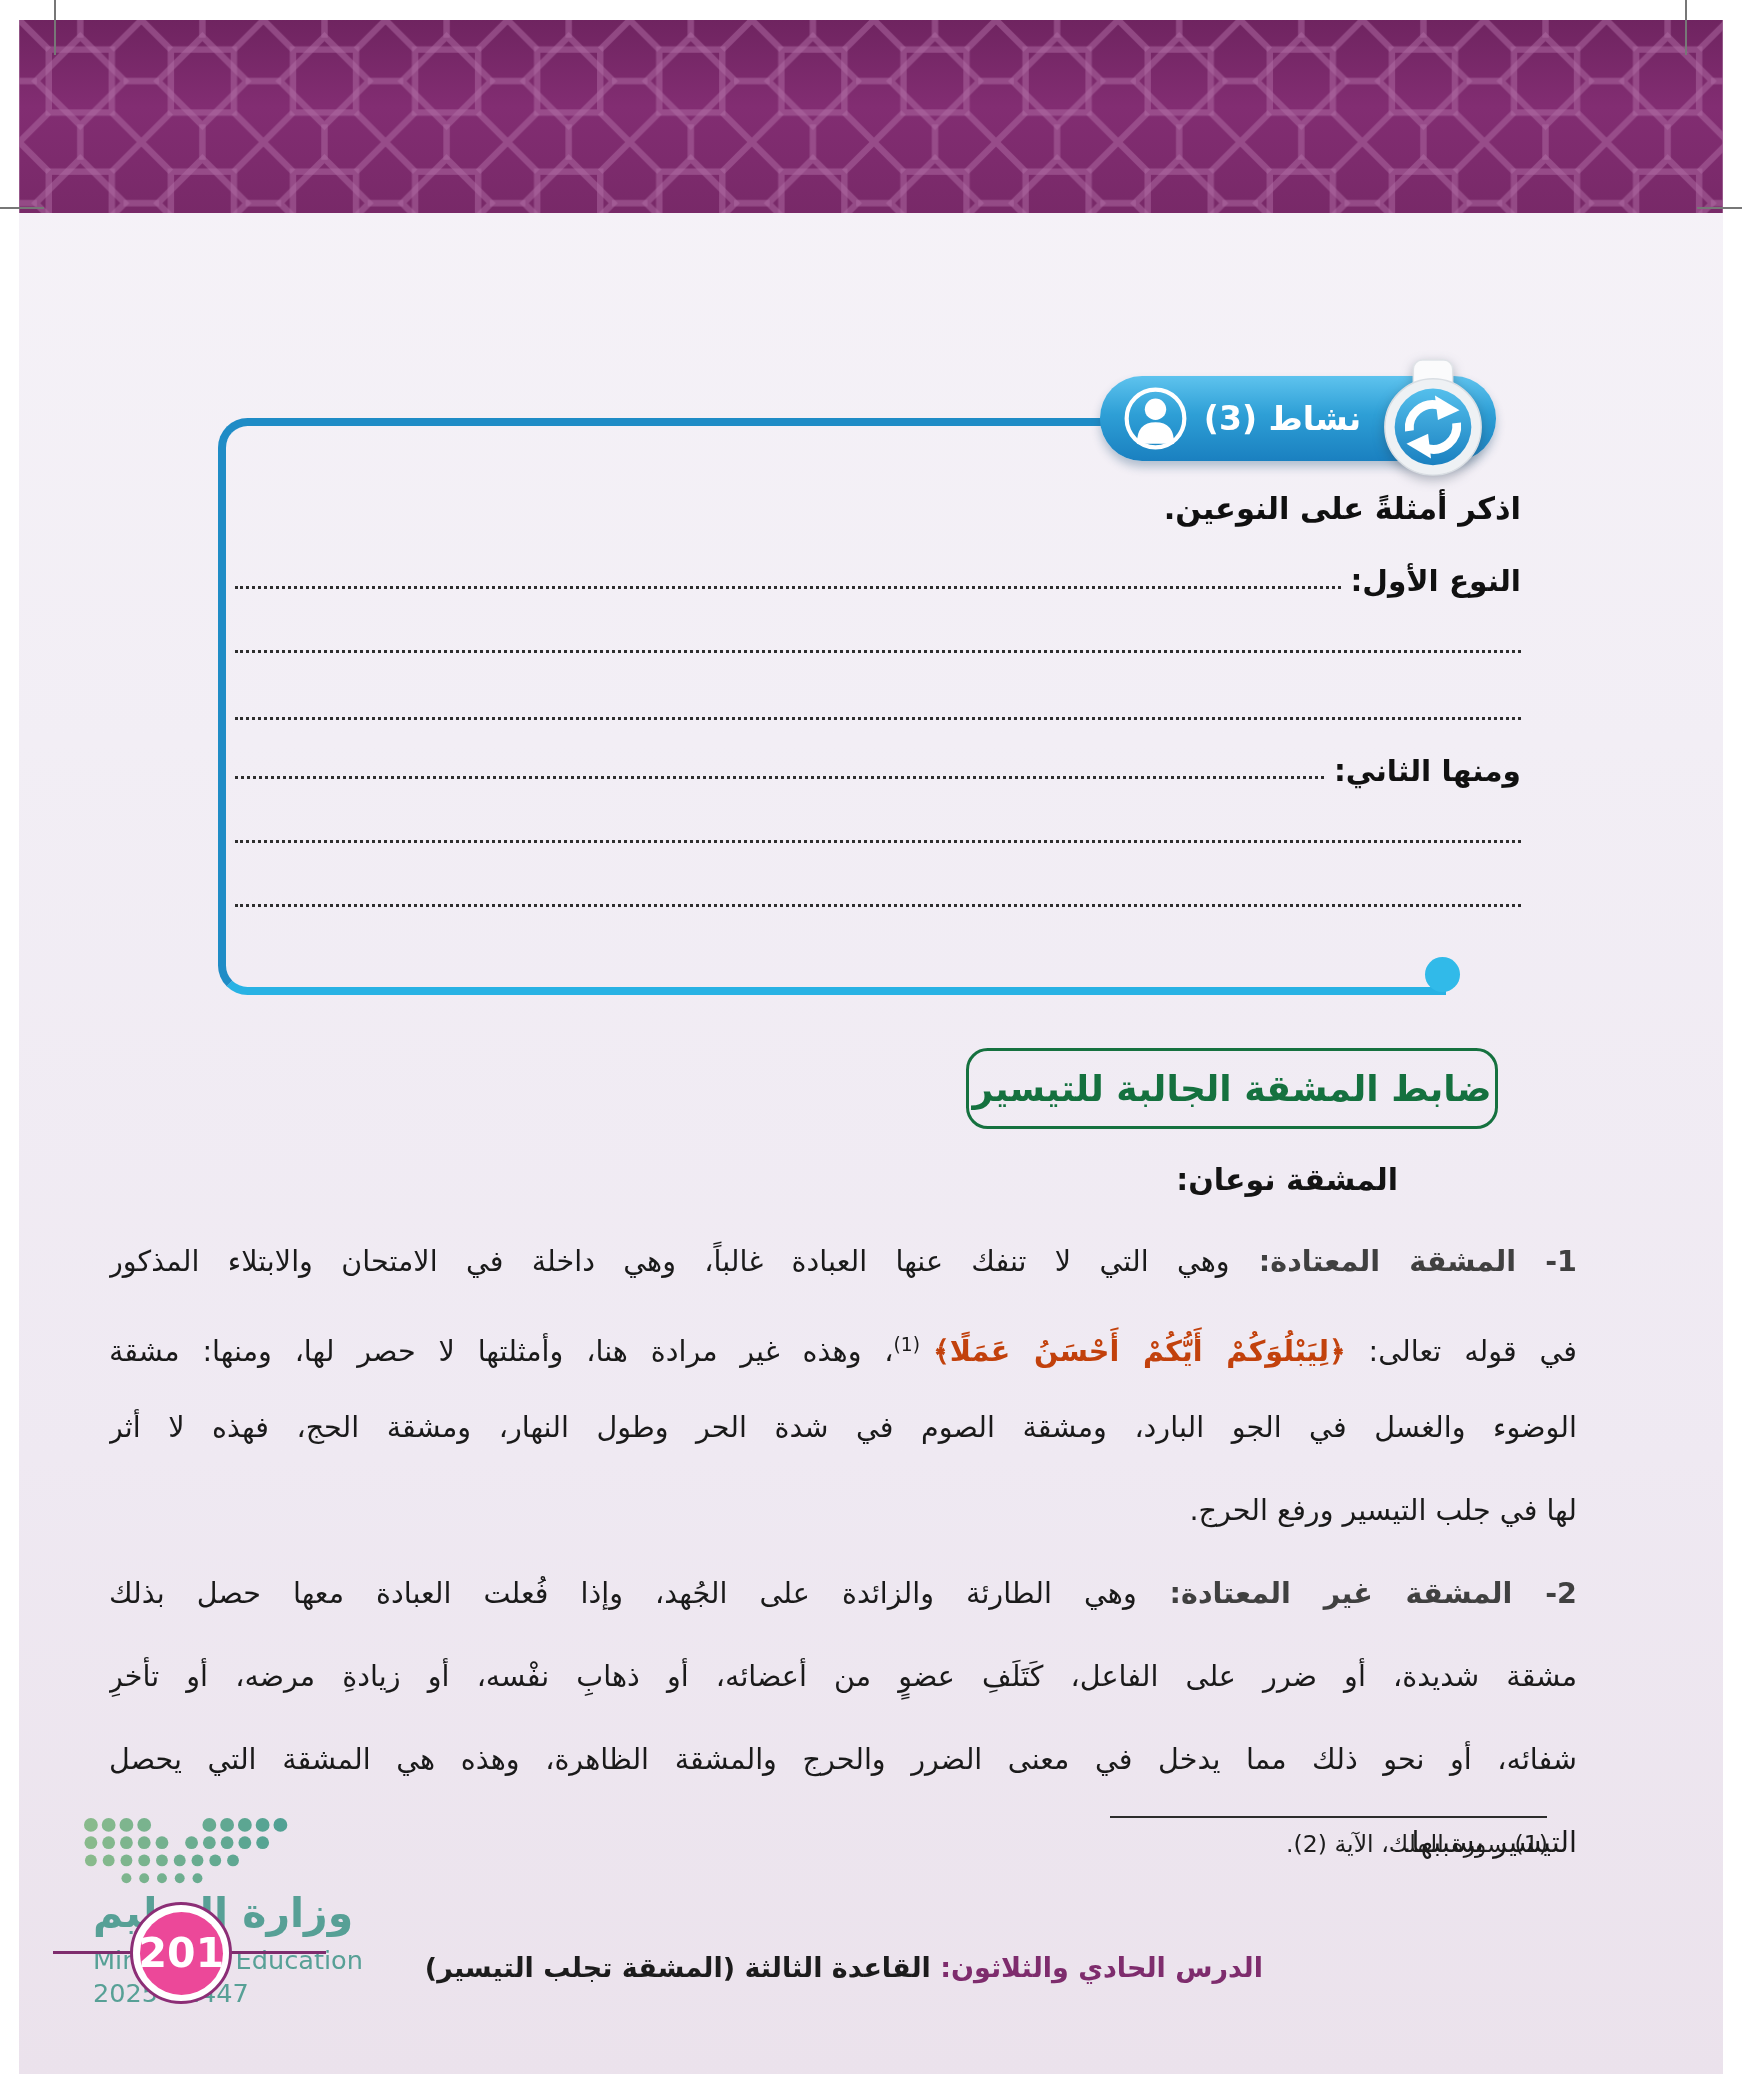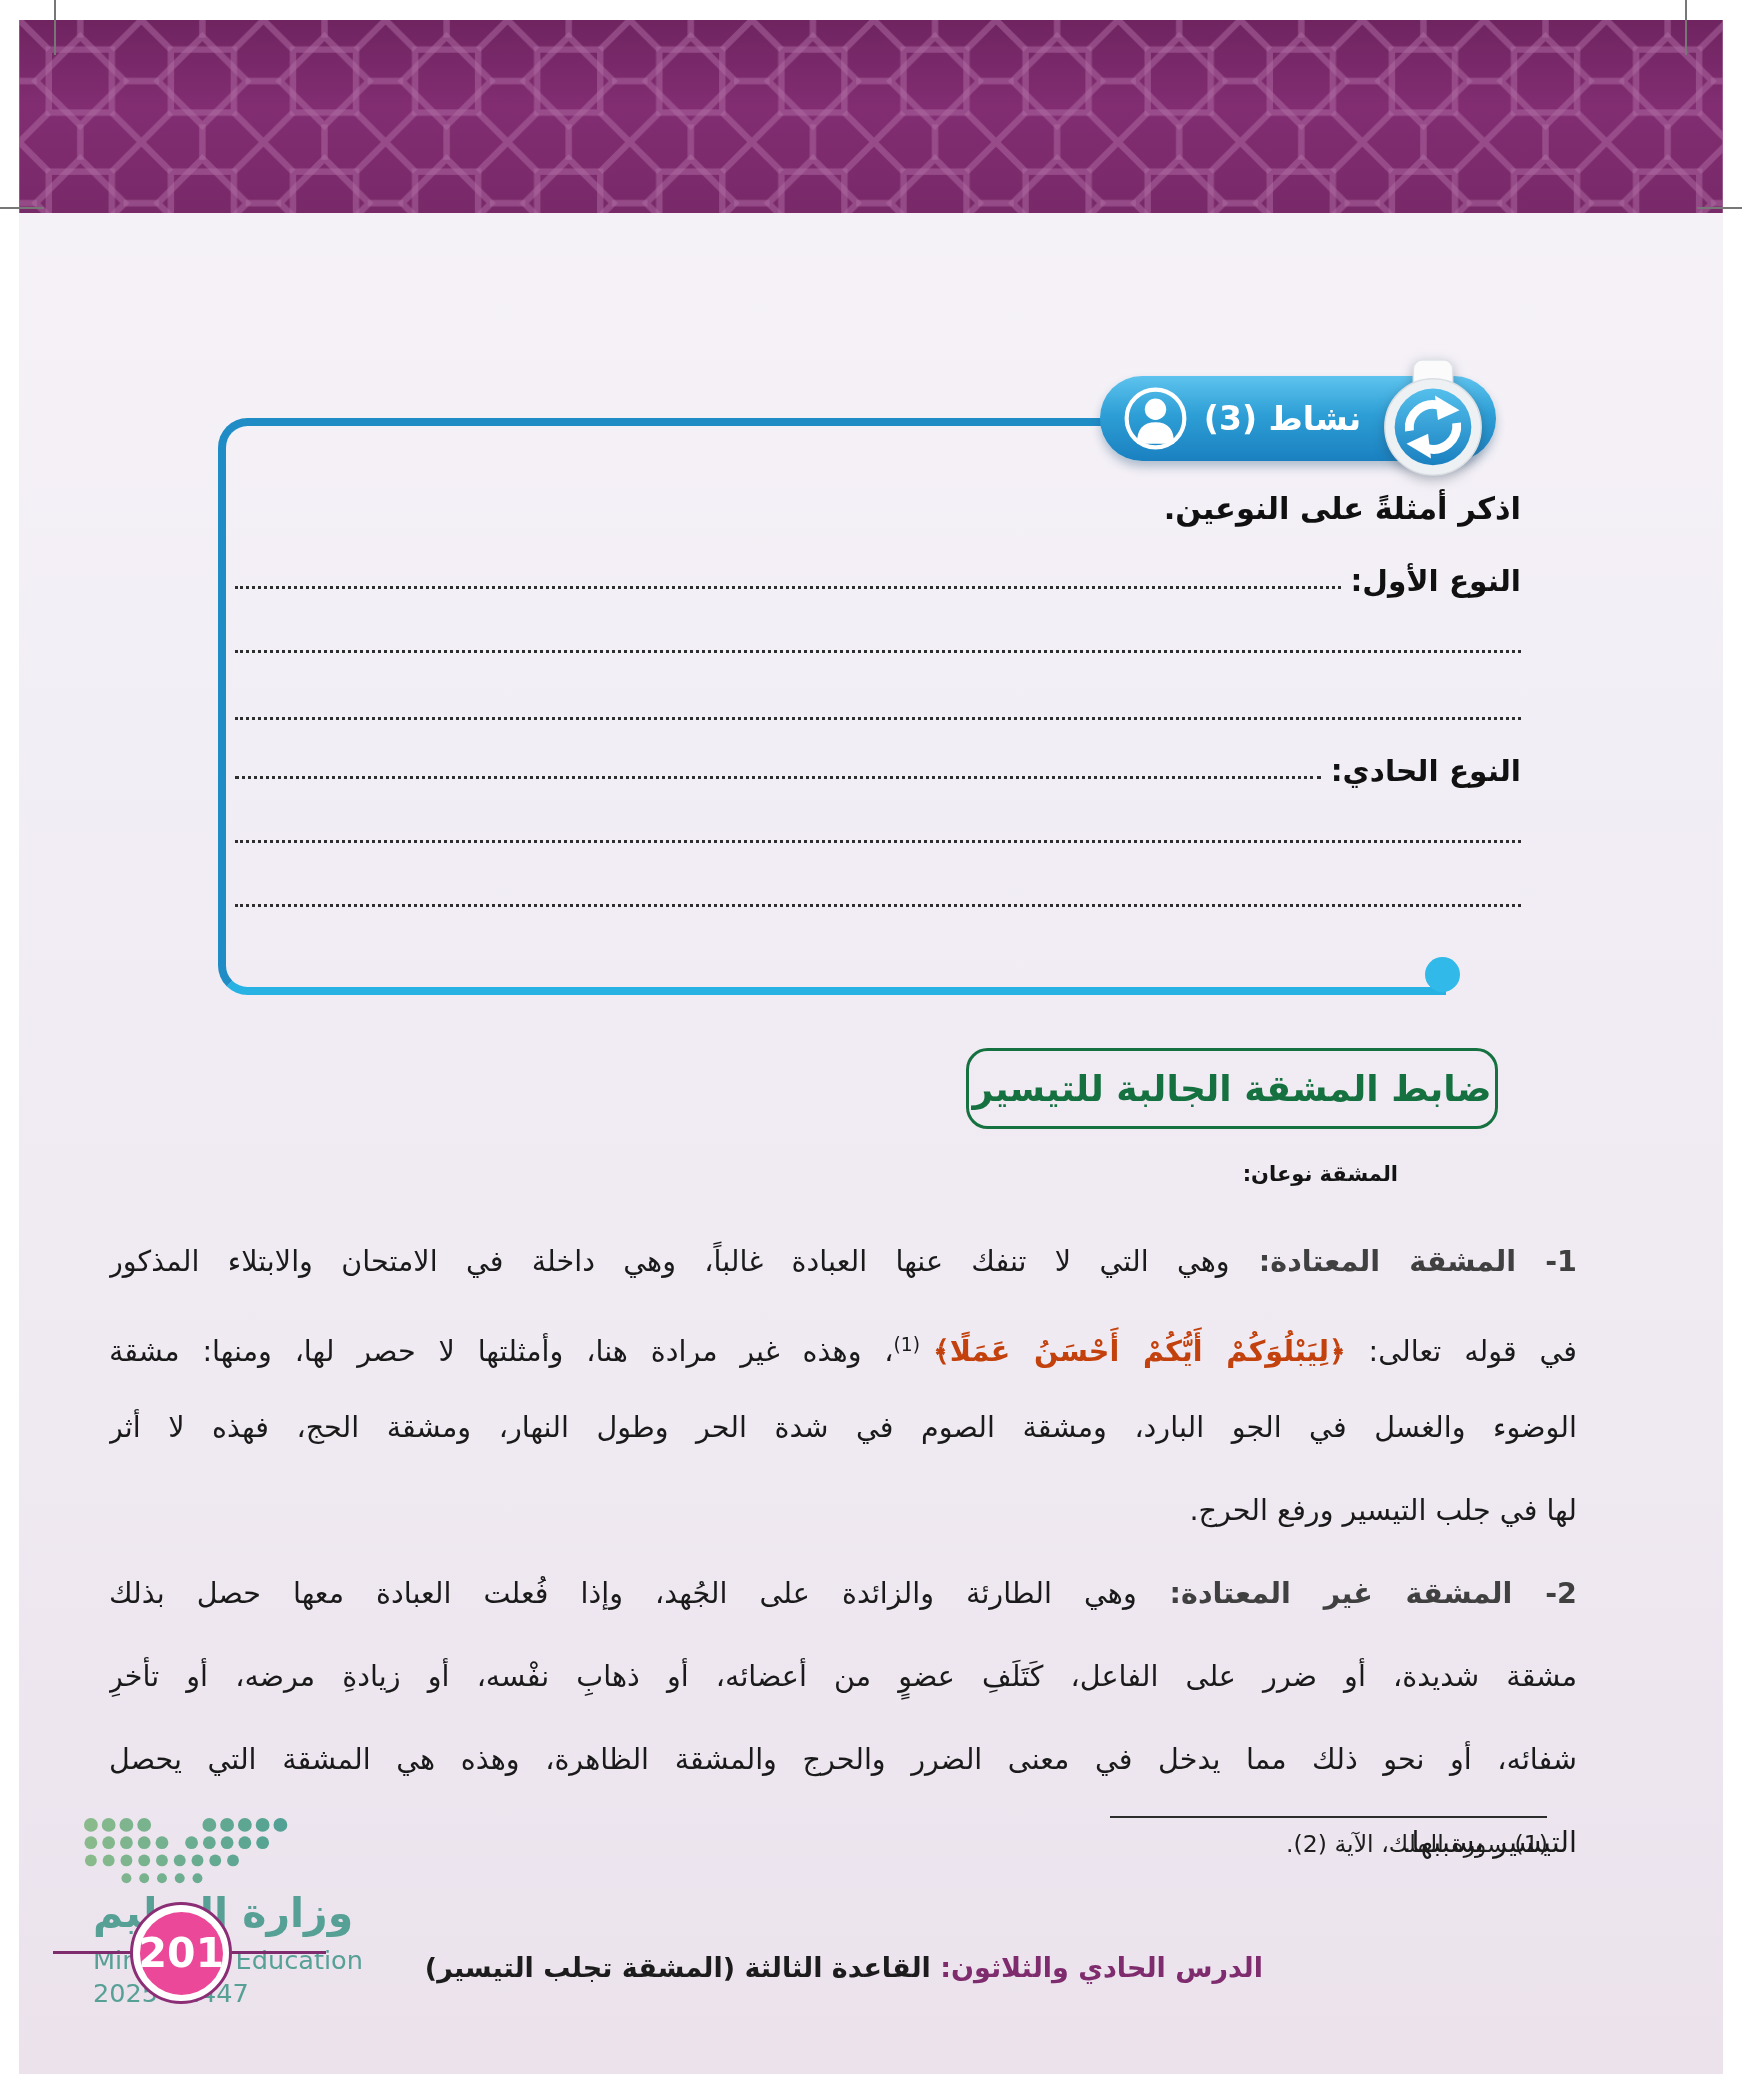--- a/index.html
+++ b/index.html
@@ -46,21 +46,21 @@
   .row .lbl{font-weight:700;font-size:29.6px;color:#111;white-space:nowrap;margin-left:9.9px;}
   .row .fill{flex:1;border-bottom:3.9px dotted #2e2e2e;margin-bottom:8.9px;height:0;}
 
   
   .sec-box{
     position:absolute;left:967px;top:1048px;width:526px;height:75px;border:3.9px solid #15713f;
     border-radius:21.7px;display:flex;align-items:center;justify-content:center;direction:rtl;
     color:#15713f;font-weight:700;font-size:36px;white-space:nowrap;background:transparent;
   }
   .subtitle{position:absolute;right:345px;top:1162px;direction:rtl;color:#141414;
-    font-weight:700;font-size:21px;white-space:nowrap;}
+    font-weight:700;font-size:30px;white-space:nowrap;}
 
   
   .article{position:absolute;left:110px;width:1468px;top:1220px;direction:rtl;color:#1a1a1a;}
   .aline{height:83px;line-height:83px;font-size:28.6px;overflow:hidden;white-space:nowrap;}
   .aline.j{text-align:justify;text-align-last:justify;white-space:normal;}
   .aline.s{text-align:start;}
   .rb{font-weight:700;color:#404040;}
   .rg{color:#c2410c;font-weight:700;margin-left:13px;}
   .rsup{font-size:18.7px;vertical-align:9.9px;}
 
@@ -152,21 +152,21 @@
         <span class="lbl">النوع الأول:</span>
         <div class="fill"></div>
       </div>
       <div class="row" style="height: 64px;">
         <div class="fill"></div>
       </div>
       <div class="row" style="height: 67px;">
         <div class="fill"></div>
       </div>
       <div class="row" style="height: 59px;">
-        <span class="lbl">النوع الحادي:</span>
+        <span class="lbl">ومنها الثاني:</span>
         <div class="fill"></div>
       </div>
       <div class="row" style="height: 64px;">
         <div class="fill"></div>
       </div>
       <div class="row" style="height: 64px;">
         <div class="fill"></div>
       </div>
     </div>
 

